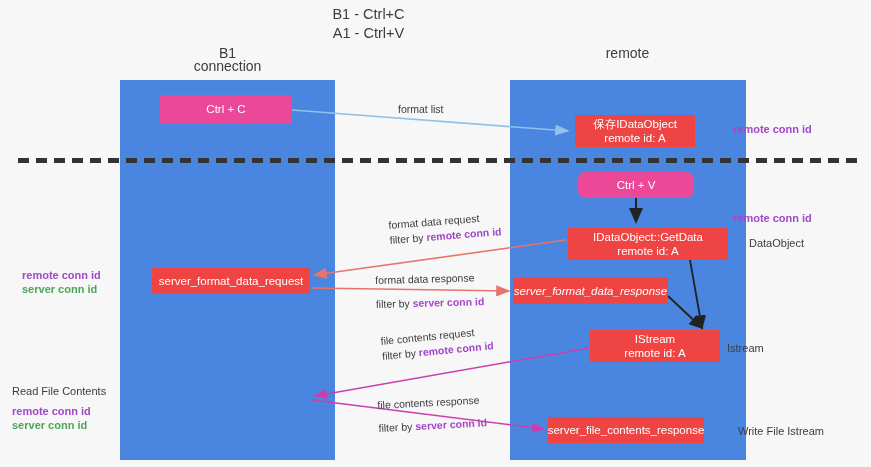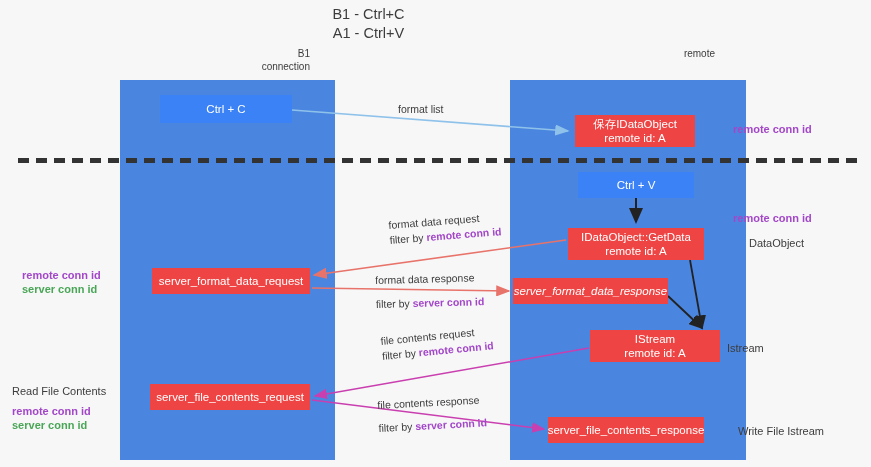--- a/index.html
+++ b/index.html
@@ -10,47 +10,47 @@
     overflow:hidden;
   }
   #stage{position:relative;width:871px;height:467px;}
 
   
   .lane{position:absolute;background:#4a86e0;}
   #lane-b1{left:120px;top:80px;width:215px;height:380px;}
   #lane-a1{left:510px;top:80px;width:236px;height:380px;}
 
   
-  .col-head{position:absolute;text-align:right;color:#3c3c3c;font-size:10px;line-height:13px;}
+  .col-head{position:absolute;text-align:center;color:#3c3c3c;font-size:14px;line-height:13px;}
   #head-b1{left:145px;top:47px;width:165px;}
   #head-a1{left:540px;top:47px;width:175px;}
   .col-head .c-name{display:block;}
   .col-head .c-sub{display:block;}
 
   
   #title{position:absolute;left:0;top:5px;width:737px;text-align:center;
          font-size:14.5px;color:#3c3c3c;line-height:19px;}
   #title span{display:block;}
 
   
   #divider{position:absolute;left:18px;top:158px;width:845px;height:5px;
            background:repeating-linear-gradient(to right,#333 0 11px,transparent 11px 18px);}
 
   
   .node{position:absolute;box-sizing:border-box;display:flex;flex-direction:column;
         align-items:center;justify-content:center;color:#fff;font-size:11.5px;
         line-height:14px;text-align:center;}
-  .node.green{background:#3b82f6;}
+  .node.green{background:#ec4899;}
   .node.orange{background:#ef4444;}
   .node .l2{display:block;}
 
   #n-ctrlc   {left:160px;top:95px;width:132px;height:28px;}
   #n-save    {left:575px;top:115px;width:120px;height:32px;}
-  #n-ctrlv   {left:578px;top:172px;width:116px;height:26px;}
-  #n-getdata {left:568px;top:228px;width:136px;height:32px;}
+  #n-ctrlv   {left:578px;top:172px;width:116px;height:26px;border-radius:8px;}
+  #n-getdata {left:568px;top:228px;width:160px;height:32px;}
   #n-sfdreq  {left:152px;top:268px;width:158px;height:26px;}
   #n-sfdresp {left:513px;top:278px;width:155px;height:26px;font-style:italic;}
   #n-istream {left:590px;top:330px;width:130px;height:32px;}
   #n-sfcreq  {left:150px;top:384px;width:160px;height:26px;}
   #n-sfcresp {left:548px;top:417px;width:156px;height:26px;}
 
   
   .ann{position:absolute;font-size:11px;line-height:14px;color:#3c3c3c;}
   .ann .purple{color:#a347c9;font-weight:bold;}
   .ann .green{color:#4aa657;font-weight:bold;}
@@ -162,23 +162,20 @@
 
   <div class="node orange" id="n-sfdresp">
     <span>server_format_data_response</span>
   </div>
 
   <div class="node orange" id="n-istream">
     <span>IStream</span>
     <span class="l2">remote id: A</span>
   </div>
 
-  <div class="node orange" id="n-sfcreq">
-    <span>server_file_contents_request</span>
-  </div>
 
   <div class="node orange" id="n-sfcresp">
     <span>server_file_contents_response</span>
   </div>
 
   <div class="elabel" id="el-formatlist">
     <span>format list</span>
   </div>
 
   <div class="elabel" id="el-fdreq">

